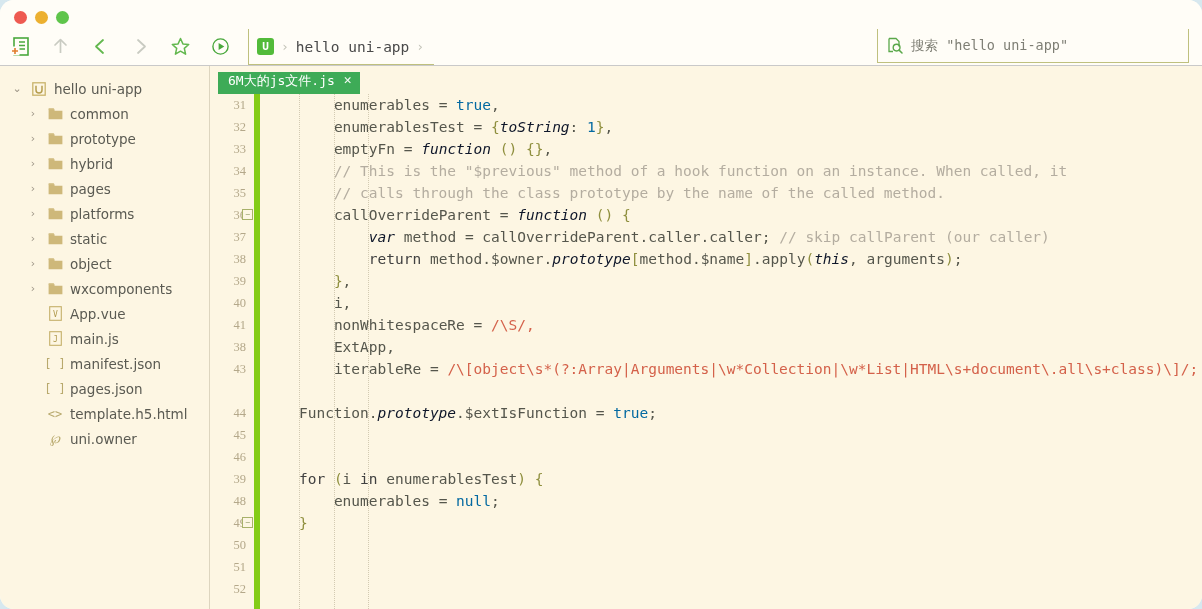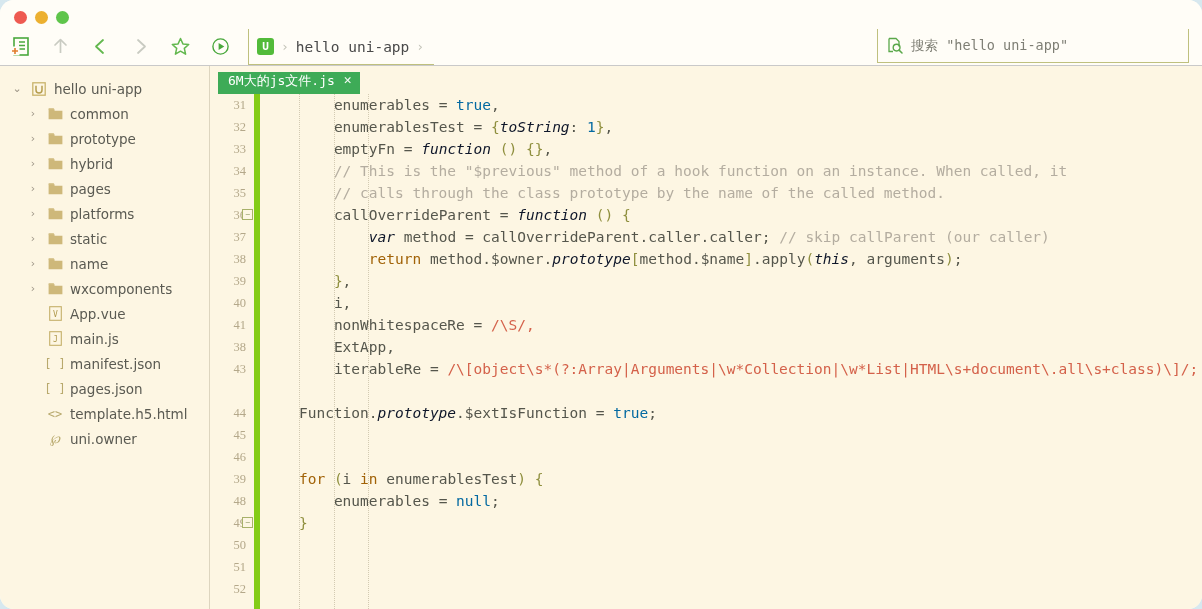--- a/index.html
+++ b/index.html
@@ -190,21 +190,21 @@
 
   
   #guides { position: absolute; left: 0; top: 0; bottom: 0; pointer-events: none; }
   .guide {
     position: absolute; top: 0; bottom: 0;
     border-left: 1px dotted #d3cab2;
   }
 
   
   .t-def   { color: #55564c; }
-  .t-kw    { color: #a16207; }
+  .t-kw    { color: #404040; }
   .t-const { color: #0369a1; }
   .t-blue  { color: #0f172a; font-style: italic; }
   .t-com   { color: #b4ada0; }
   .t-re    { color: #d4614a; }
   .t-punc  { color: #8f8f3e; }
 </style>
 </head>
 <body>
 
 <div id="window">
@@ -359,21 +359,21 @@
             <span class="lbl">static</span>
           </div>
           <div class="tree-row depth1">
             <span class="arrow">›</span>
             <span class="ico">
               <svg width="15" height="13" viewBox="0 0 15 13">
   <path d="M0.6 2.2 h5 l1.3 1.6 h7.5 v8.4 h-13.8 z" fill="#ceb87a"></path>
   <path d="M0.6 1.2 h5 l1.3 1.6 h-6.3 z" fill="#ceb87a"></path>
               </svg>
             </span>
-            <span class="lbl">name</span>
+            <span class="lbl">object</span>
           </div>
           <div class="tree-row depth1">
             <span class="arrow">›</span>
             <span class="ico">
               <svg width="15" height="13" viewBox="0 0 15 13">
   <path d="M0.6 2.2 h5 l1.3 1.6 h7.5 v8.4 h-13.8 z" fill="#ceb87a"></path>
   <path d="M0.6 1.2 h5 l1.3 1.6 h-6.3 z" fill="#ceb87a"></path>
               </svg>
             </span>
             <span class="lbl">wxcomponents</span>

